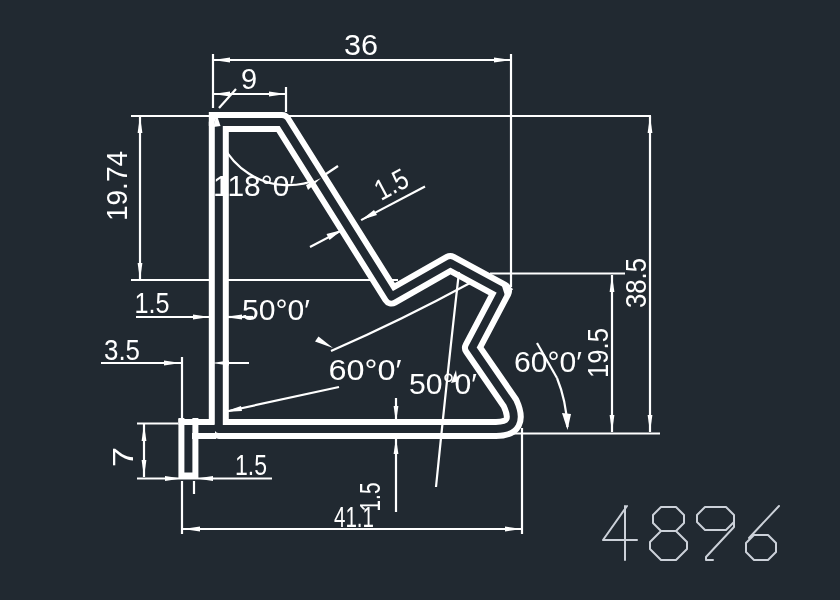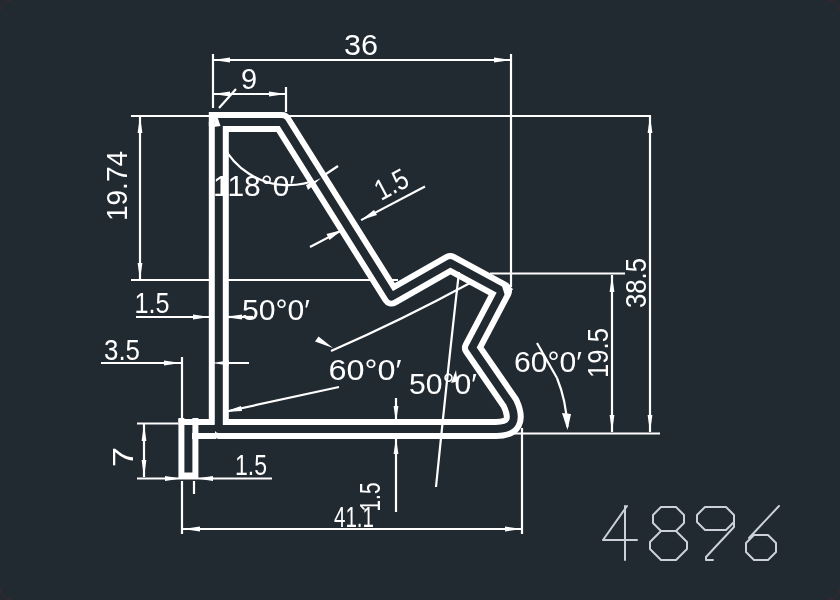--- a/index.html
+++ b/index.html
@@ -1,16 +1,16 @@
 <!DOCTYPE html>
 <html><head>
 <meta charset="utf-8">
 <style>
   html,body{margin:0;padding:0;background:#212931;}
-  #stage{position:relative;width:840px;height:600px;background:#b91c1c;overflow:hidden;border-radius:12px;}
+  #stage{position:relative;width:840px;height:600px;background:#b91c1c;overflow:hidden;}
   svg{position:absolute;left:0;top:0;}
   text{font-family:"Liberation Sans",sans-serif;fill:#ffffff;}
 </style>
 </head>
 <body>
 
 <div id="stage">
 <svg width="840" height="600" viewBox="0 0 840 600">
 
   <rect x="0" y="0" width="840" height="600" fill="#212931"></rect>

